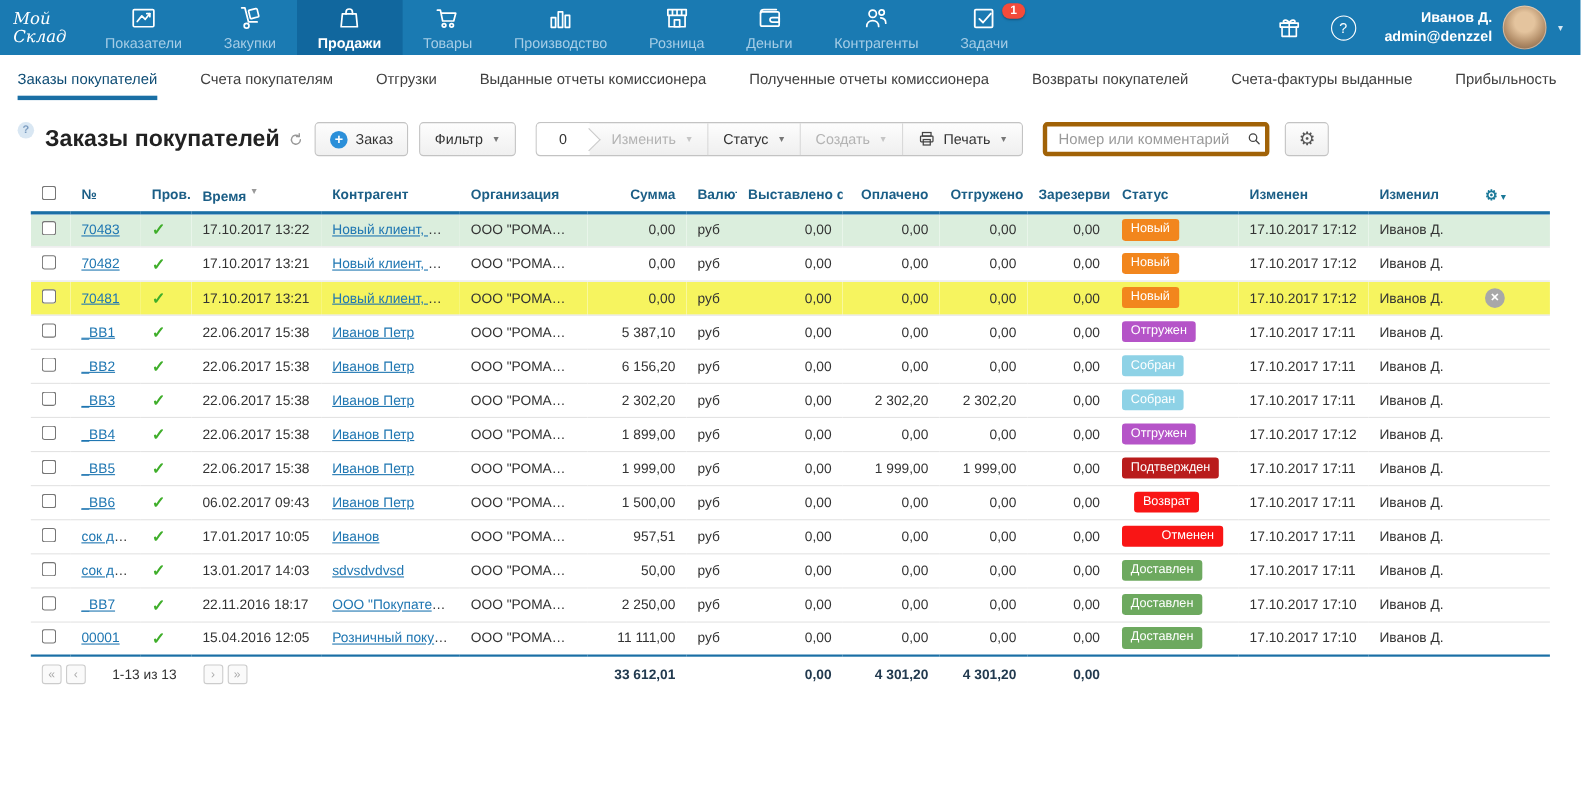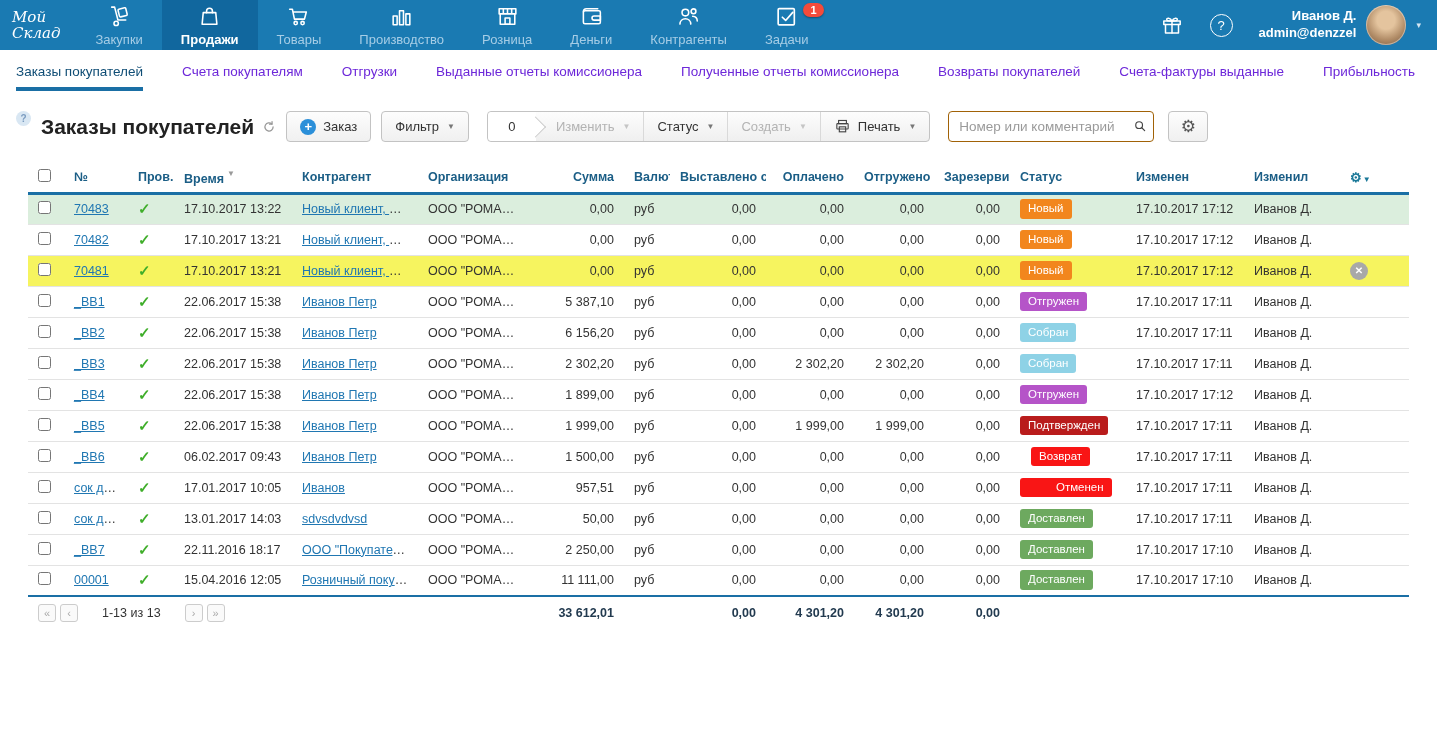--- a/index.html
+++ b/index.html
@@ -27,21 +27,21 @@
                  align-items:center; justify-content:center; font-size:13px; cursor:pointer; }
   .user-block { display:flex; align-items:center; gap:10px; cursor:pointer; }
   .user-info { text-align:right; font-size:13px; font-weight:bold; line-height:1.3; }
   .avatar { width:40px; height:40px; border-radius:50%; flex:none;
             background:radial-gradient(circle at 50% 38%, #e4c49e 0 28%, #b08b66 62%, #6f543e 100%);
             box-shadow:inset 0 0 0 1px rgba(255,255,255,.4); }
   .user-caret { font-size:9px; color:#d5e7f3; }
   
   .subnav { padding:3px 0 0 16px; }
   .subnav-row { display:flex; gap:39px; height:38px; align-items:stretch; }
-  .tab { font-size:13.5px; color:#6d28d9; cursor:pointer; white-space:nowrap; display:flex; align-items:center;
+  .tab { font-size:13.5px; color:#404040; cursor:pointer; white-space:nowrap; display:flex; align-items:center;
          border-bottom:4px solid transparent; padding-top:3px; }
   .tab.active { color:#0f4d75; border-bottom-color:#1a6fa5; }
   
   .toolbar { display:flex; align-items:center; margin:20px 16px 0; }
   .help-bubble { width:15px; height:15px; border-radius:50%; background:#d9e7f3; color:#7b9cc0; font-size:10px;
                  font-weight:bold; display:flex; align-items:center; justify-content:center; align-self:flex-start; margin-top:0; }
   .page-title { font-size:21px; font-weight:bold; color:#222; margin:0 4px 0 10px; white-space:nowrap; }
   .refresh { margin:0 10px 0 4px; cursor:pointer; display:flex; }
   .refresh svg { width:14px; height:14px; }
   .btn { display:inline-flex; align-items:center; gap:7px; background:linear-gradient(#fdfdfd,#f0f0f0);
@@ -59,21 +59,21 @@
                         transform:translateY(-50%) rotate(45deg); background:#fff;
                         border-top:1px solid #c9c9c9; border-right:1px solid #c9c9c9; }
   .bg-item { display:flex; align-items:center; gap:7px; padding:0 13px; font-size:13px; color:#333;
              border-left:1px solid #d9d9d9; cursor:pointer; }
   .bg-item.first { border-left:none; padding-left:20px; }
   .bg-item.disabled { color:#b3b3b3; cursor:default;justify-content:flex-end; }
   .bg-item.disabled .caret { color:#c5c5c5; }
   .printer { display:flex; }
   .printer svg { width:17px; height:17px; }
   .search-wrap { position:relative; margin-left:18px; }
-  .search-input { width:206px; height:31px; border:1px solid #a16207; border-radius:4px; padding:0 30px 0 10px;
+  .search-input { width:206px; height:31px; border:4px solid #a16207; border-radius:4px; padding:0 30px 0 10px;
                   font-size:13.5px; color:#000000; font-family:inherit; outline:none; }
   .search-input::placeholder { color:#9a9a9a; }
   .search-ic { position:absolute; right:7px; top:8px; display:flex; }
   .search-ic svg { width:14px; height:14px; }
   .gear-btn { margin-left:14px; width:40px; justify-content:center; font-size:17px; color:#555; padding:0; }
   
   .table-wrap { margin:21px 28px 0; }
   table { width:100%; border-collapse:collapse; table-layout:fixed; }
   thead th { font-size:12.5px; font-weight:bold; color:#1b5e86; text-align:left; padding:0 10px; height:30px;
              border-bottom:3px solid #1a6fa5; white-space:nowrap; overflow:hidden; }
@@ -102,20 +102,30 @@
 </style>
 </head>
 <body>
 
 <div class="topbar">
   <div class="logo">
     <span>Мой</span>
     <span>Склад</span>
   </div>
   <div style="display:flex; align-items:stretch;">
+      <div class="nav-item">
+        <span class="nav-icon">
+          <svg viewBox="0 0 24 24" fill="none" stroke="currentColor" stroke-width="1.5" stroke-linecap="round" stroke-linejoin="round">
+            <rect x="3" y="4.5" width="18" height="15" rx="1"></rect>
+            <polyline points="6.5 15 10.5 10 13.5 13 17.5 8"></polyline>
+            <polyline points="14.8 8 17.5 8 17.5 10.7"></polyline>
+          </svg>
+        </span>
+        <span class="nav-label">Показатели</span>
+      </div>
       <div class="nav-item">
         <span class="nav-icon">
           <svg viewBox="0 0 24 24" fill="none" stroke="currentColor" stroke-width="1.5" stroke-linecap="round" stroke-linejoin="round">
             <path d="M4.5 3h2.8l3.2 12.3H18"></path>
             <circle cx="8.8" cy="18.6" r="2.1"></circle>
             <rect x="11.2" y="4.2" width="7.6" height="7.6" rx="1" transform="rotate(-14 15 8)"></rect>
           </svg>
         </span>
         <span class="nav-label">Закупки</span>
       </div>

